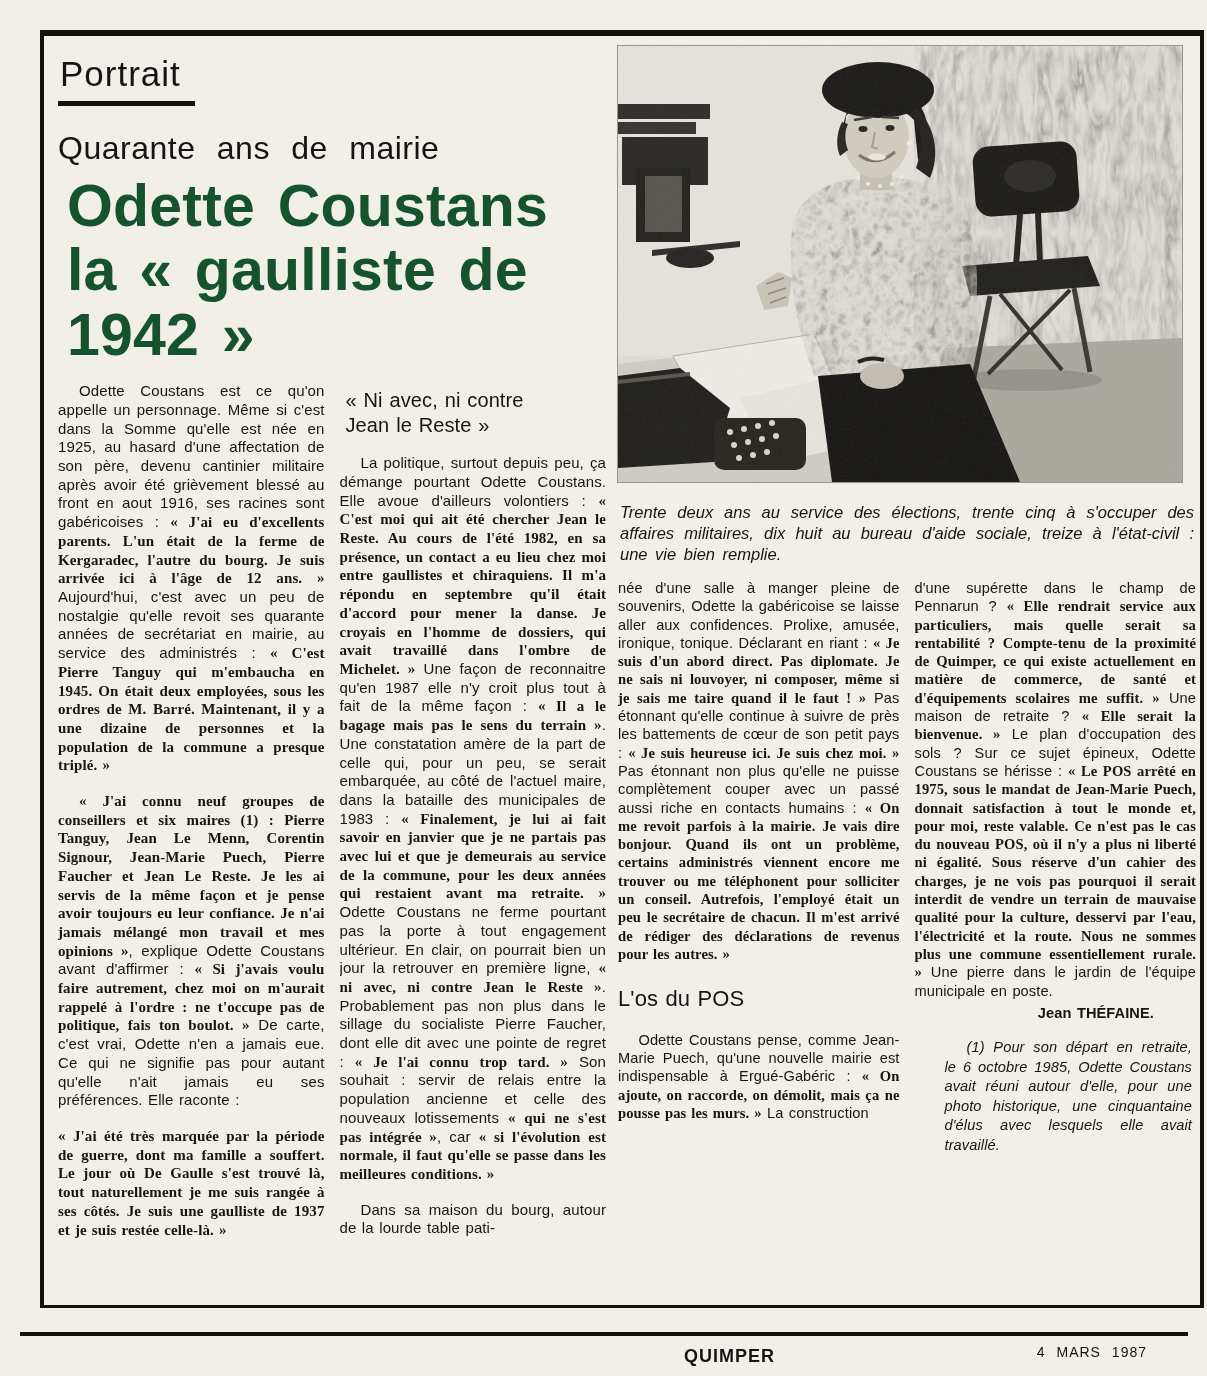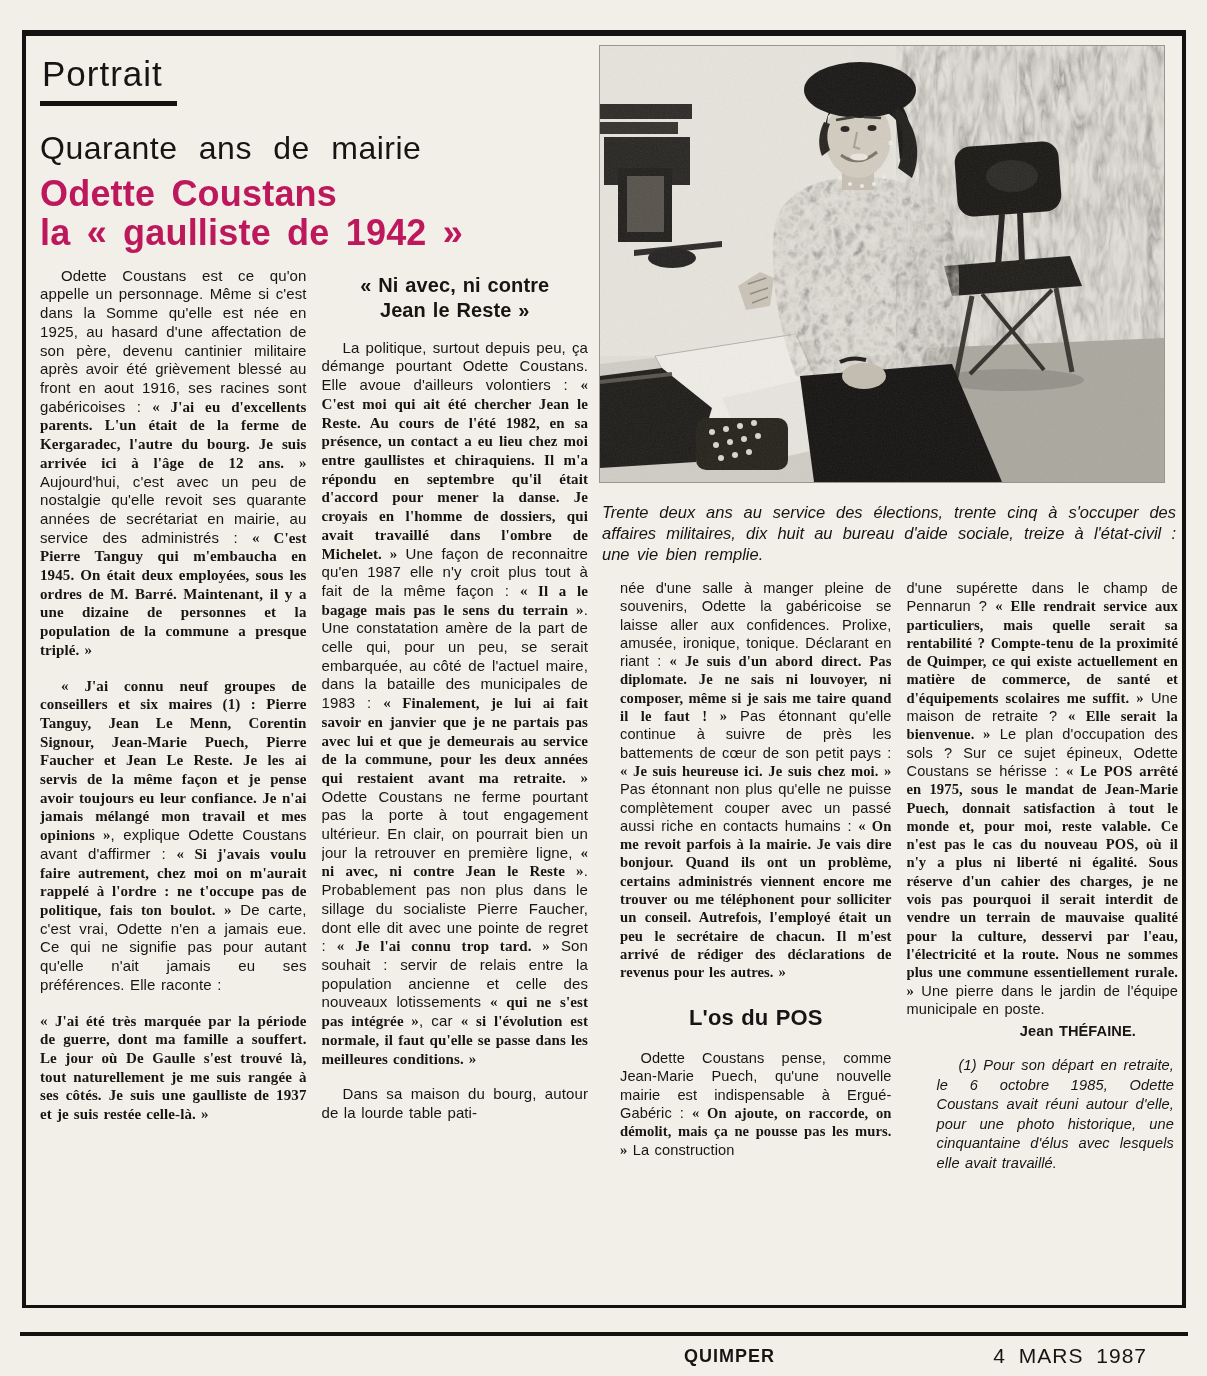--- a/index.html
+++ b/index.html
@@ -3,83 +3,83 @@
 <meta charset="utf-8">
 <style>
   html,body{margin:0;padding:0;}
   body{
     width:1207px;height:1376px;position:relative;overflow:hidden;
     background:#f1efe8;color:#171514;
     font-family:"Liberation Sans","DejaVu Sans",sans-serif;
     -webkit-font-smoothing:antialiased;
   }
   .article-frame{
-    position:absolute;left:22px;top:30px;width:1164px;height:1278px;
+    position:absolute;left:40px;top:30px;width:1164px;height:1278px;
     border-top:6px solid #131211;border-left:4px solid #131211;
     border-right:4px solid #131211;border-bottom:3px solid #131211;
     box-sizing:border-box;background:#f1efe8;
   }
   .layout{display:flex;padding:10px 0 0 14px;}
   .left-half{width:548px;flex:none;}
   .right-half{width:578px;flex:none;margin-left:12px;}
 
   .kicker{
     display:inline-block;font-size:35px;font-weight:500;letter-spacing:1px;
     padding:0 14px 7px 2px;border-bottom:5px solid #131211;margin:8px 0 16px 0;
   }
   .overline{
     margin:10px 0 8px 0;font-size:32px;font-weight:400;letter-spacing:.5px;
     word-spacing:12px;line-height:1.05;
   }
   .title{
-    margin:4px 0 14px 0;font-size:36px;font-weight:700;letter-spacing:.2px;
-    word-spacing:6px;line-height:1.1;color:#be185d;
+    margin:4px 0 14px 9px;font-size:59px;font-weight:700;letter-spacing:.2px;
+    word-spacing:6px;line-height:1.1;color:#14532d;
   }
   .cols{display:flex;gap:15px;}
   .col{
     flex:1;min-width:0;font-size:15px;line-height:18.7px;text-align:justify;
     word-spacing:1.2px;letter-spacing:.1px;overflow:hidden;
   }
   .left-half .cols .col{height:1014px;}
   .col p{margin:0;}
   .col p.sp{margin-top:17px;}
   .col p.indent{text-indent:1.4em;}
   .col span.b{font-weight:700;font-family:Liberation Serif, serif;}
   .col span.i{font-style:italic;}
   .subhead{
-    font-size:20px;font-weight:700;text-align:center;line-height:1.25;
+    font-size:20px;font-weight:400;line-height:1.25;
     margin:6px 6px 16px 6px;text-indent:0;
   }
   .subhead-pos{font-size:22px;margin:22px 0 18px 0;}
 
   .photo{
     margin:0;width:564px;height:436px;overflow:hidden;background:#dcd9d2;
     outline:1px solid #9a968e;
   }
   .caption{
     font-style:italic;font-size:16.5px;line-height:21px;margin:20px 2px 0 2px;
     text-align:justify;word-spacing:3px;
   }
-  .cols-right{margin-top:14px;margin-left:20px;}
+  .cols-right{margin-top:14px;}
   .cols-right .col{font-size:14.6px;line-height:18.3px;height:724px;}
   .signature{text-align:right;font-weight:700;padding-right:42px;margin-top:4px !important;}
   .footnote{
     font-style:italic;margin:16px 4px 0 30px !important;text-indent:22px;
     line-height:19.5px;
   }
 
   .footer-rule{
     position:absolute;left:20px;top:1332px;width:1168px;height:4px;background:#131211;
   }
   .page-footer{position:absolute;left:0;top:1344px;width:1193px;height:32px;}
   .footer-place{
     position:absolute;left:684px;top:2px;font-weight:700;font-size:18px;letter-spacing:1px;
   }
   .footer-date{
-    position:absolute;right:46px;top:0;font-size:21px;letter-spacing:1px;word-spacing:6px;
+    position:absolute;right:46px;top:0;font-size:14px;letter-spacing:1px;word-spacing:6px;
   }
 </style>
 </head>
 <body>
 
 <div class="article-frame">
   <div class="layout">
 
     <div class="left-half">
       <div class="kicker">Portrait</div>

